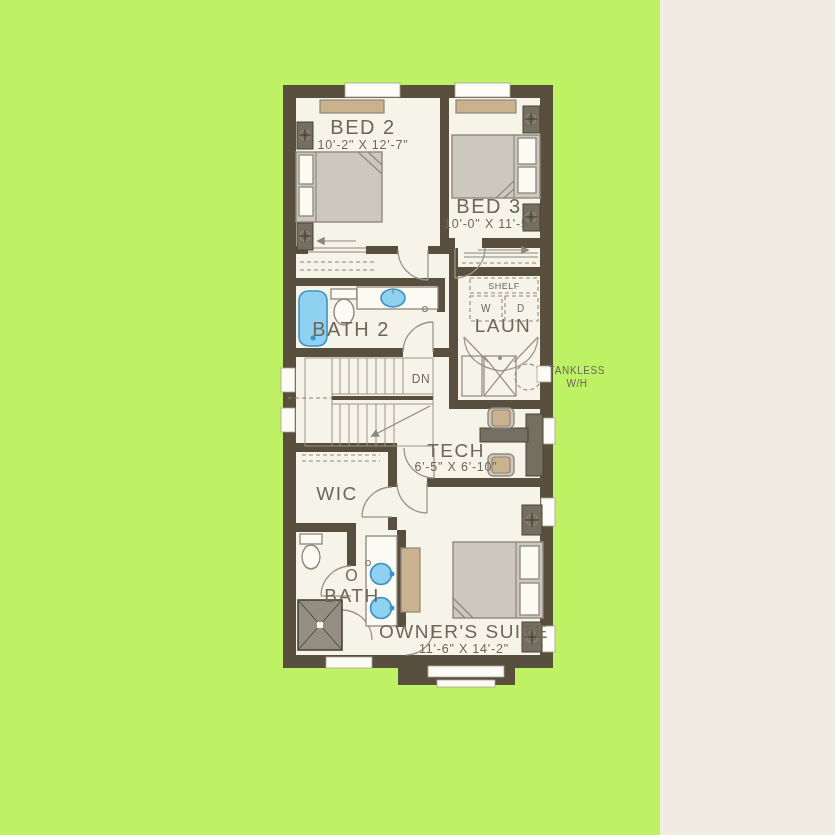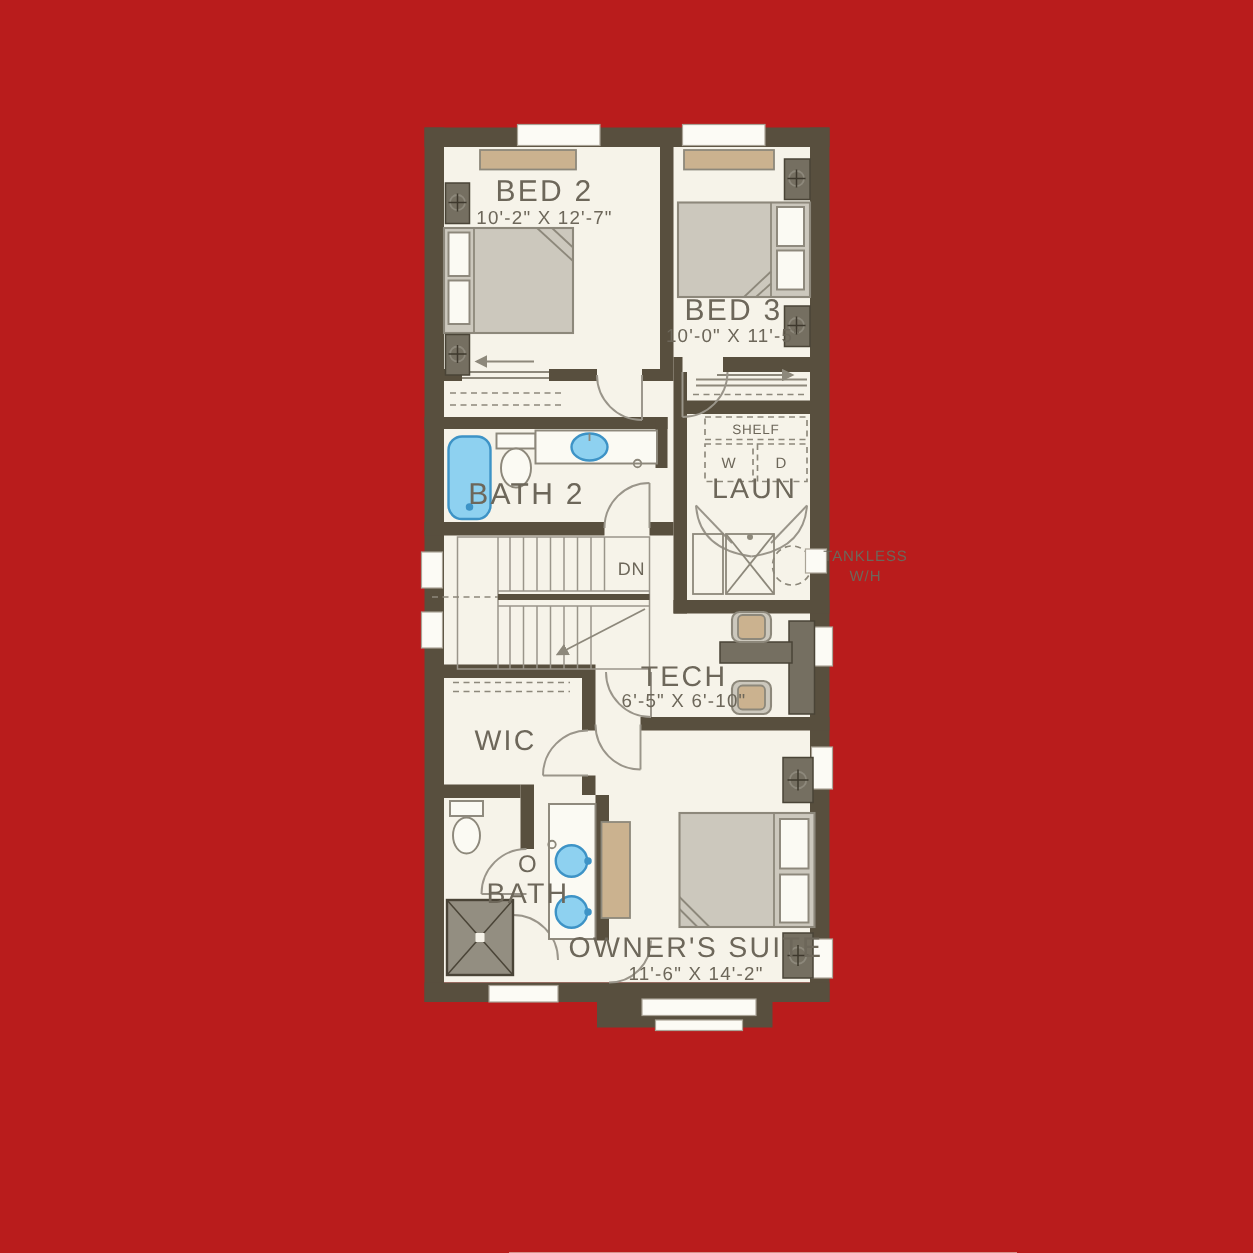--- a/index.html
+++ b/index.html
@@ -1,16 +1,16 @@
 <!DOCTYPE html>
 <html><head>
 <meta charset="utf-8">
 <style>
   html,body{margin:0;padding:0;background:#f0ece1;}
-  .canvas{position:relative;width:835px;height:835px;background:#b91c1c;overflow:hidden;
+  .canvas{position:relative;width:660px;height:835px;background:#bef264;overflow:hidden;
           font-family:"Liberation Sans",sans-serif;}
   svg{position:absolute;left:0;top:0;}
   text{fill:#6d675a;font-family:"Liberation Sans",sans-serif;}
   .room-lbl{font-size:19px;letter-spacing:1.5px;}
   .room-lbl-lg{font-size:20px;letter-spacing:1.5px;}
   .dims{font-size:12.5px;letter-spacing:0.8px;}
   .small-lbl{font-size:10px;letter-spacing:0.6px;}
   .tiny-lbl{font-size:9px;letter-spacing:0.5px;}
   .dn-lbl{font-size:12px;letter-spacing:0.5px;}
   .o-lbl{font-size:16px;letter-spacing:1px;}

